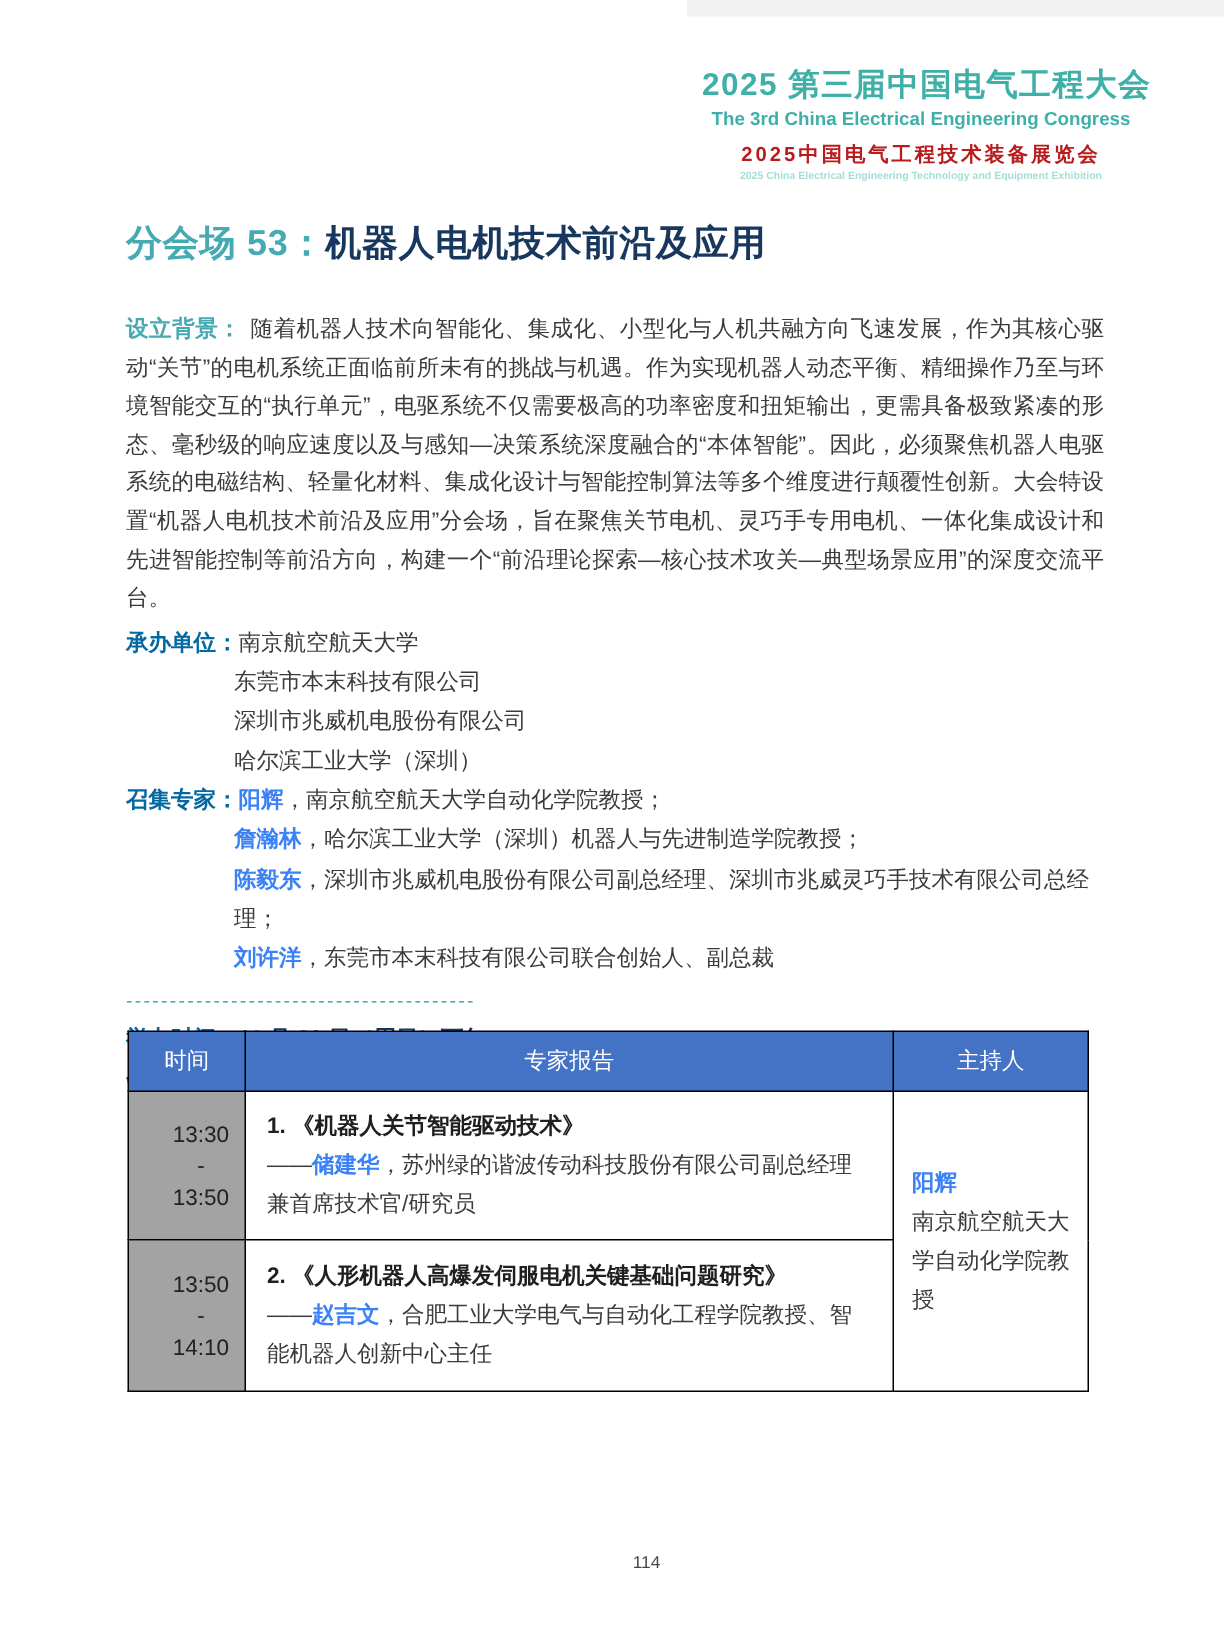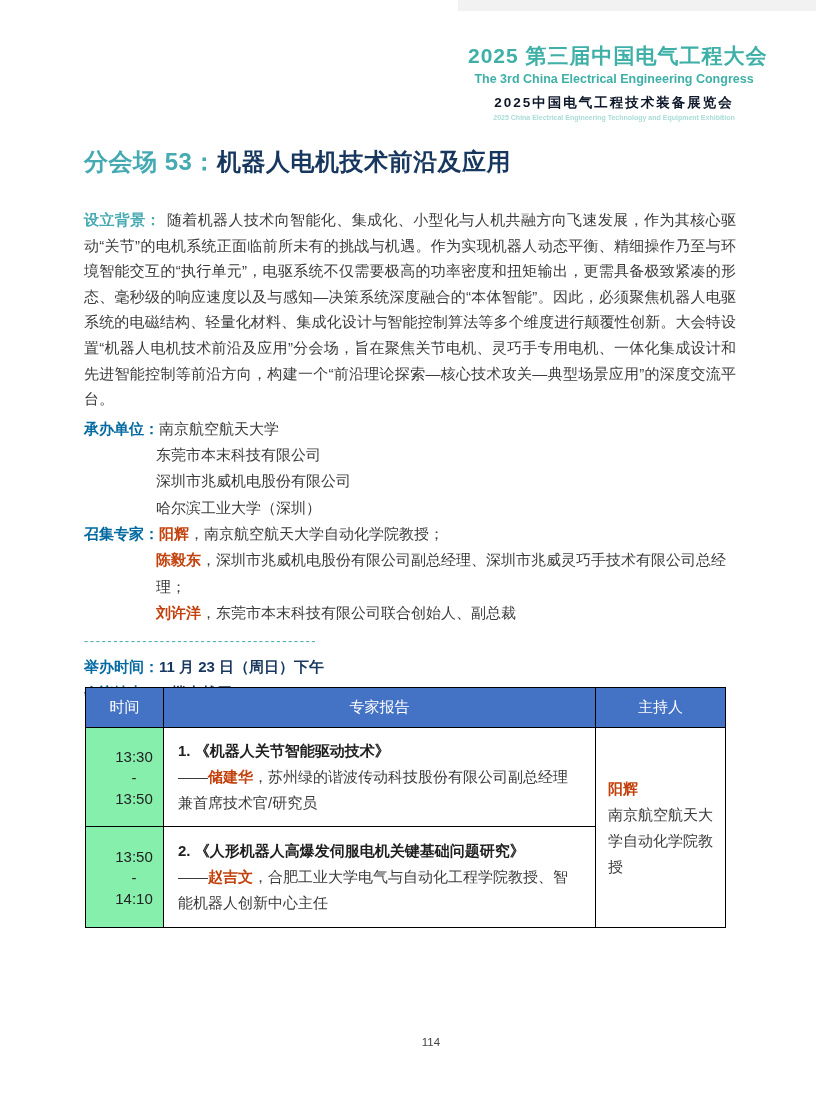--- a/index.html
+++ b/index.html
@@ -6,47 +6,47 @@
   html,body { background:#ffffff; }
   .page {
     position:relative; width:816px; height:1100px; background:#ffffff;
     font-family:"Liberation Sans","DejaVu Sans",sans-serif; overflow:hidden;
   }
   .top-strip { position:absolute; left:458px; top:0; width:358px; height:11px; background:#f2f2f2; }
 
   .logo { position:absolute; left:468px; top:42px; width:292px; text-align:center; }
   .logo-l1 { font-size:21px; font-weight:bold; color:#3fb0a8; letter-spacing:1px; white-space:nowrap; }
   .logo-l2 { font-size:12.5px; font-weight:bold; color:#3fb0a8; margin-top:2px; white-space:nowrap; }
-  .logo-l3 { font-size:13.5px; font-weight:bold; color:#0f172a; margin-top:8px; letter-spacing:2px; white-space:nowrap;text-align:center; }
+  .logo-l3 { font-size:13.5px; font-weight:bold; color:#b91c1c; margin-top:8px; letter-spacing:2px; white-space:nowrap;text-align:center; }
   .logo-l4 { font-size:7px; font-weight:bold; color:#a9dcd7; margin-top:2px; white-space:nowrap; }
 
   .title { position:absolute; left:84px; top:146px; font-size:24px; font-weight:bold; letter-spacing:0.5px; }
   .t-prefix { color:#45aab2; }
   .t-main { color:#17375e; }
 
   .content { position:absolute; left:84px; top:207px; width:652px; }
   .para { font-size:15px; line-height:25.6px; color:#3b3b3b; text-align:justify; margin-bottom:4px; }
   .lbl-inline { color:#45aab2; font-weight:bold; margin-right:6px; }
 
   .kv-row { display:flex; font-size:15px; line-height:26.3px; color:#3b3b3b; }
   .kv-label { flex:0 0 72px; color:#0369a1; font-weight:bold; white-space:nowrap; }
   .kv-value { flex:1; }
-  .name { color:#c2410c; font-weight:bold; }
+  .name { color:#3b82f6; font-weight:bold; }
 
   .divider { color:#45aab2; font-size:13px; letter-spacing:1.5px; line-height:16px; margin:7px 0 5px 0; white-space:nowrap; overflow:hidden; }
 
   .info-value { color:#17375e; font-weight:bold; }
 
   .schedule-table { position:absolute; left:85px; top:687px; width:640px; border-collapse:collapse; font-size:15px; color:#333; table-layout:fixed; }
   .schedule-table th, .schedule-table td { border:1px solid #000; }
   .schedule-table th { background:#4472c4; color:#ffffff; font-weight:normal; height:40px; text-align:center; font-size:15px; }
   .col-time { width:78px; }
   .col-report { width:432px; }
   .col-host { width:130px; }
-  .time-cell { background:#86efac; text-align:center; vertical-align:middle; line-height:21px; font-size:15px; color:#222;padding-left:19px; }
+  .time-cell { background:#a3a3a3; text-align:center; vertical-align:middle; line-height:21px; font-size:15px; color:#222;padding-left:19px; }
   .report-cell { padding:10px 14px; line-height:26px; vertical-align:middle; }
   .report-title { font-weight:bold; color:#1f1f1f; }
   .report-speaker { color:#3b3b3b; }
   .host-cell { padding:10px 12px; line-height:26px; vertical-align:middle; color:#3b3b3b; }
   .row1 { height:93px; }
   .row2 { height:101px; }
 
   .page-num { position:absolute; top:1036px; left:0; width:100%; text-align:center; font-size:11.5px; color:#444;padding-left:46px; }
 </style>
 </head>
@@ -85,20 +85,24 @@
       <div class="kv-row">
         <span class="kv-label"></span>
         <span class="kv-value">哈尔滨工业大学（深圳）</span>
       </div>
     </div>
 
     <div>
       <div class="kv-row">
         <span class="kv-label">召集专家：</span>
         <span class="kv-value"><span class="name">阳辉</span><span>，南京航空航天大学自动化学院教授；</span></span>
+      </div>
+      <div class="kv-row">
+        <span class="kv-label"></span>
+        <span class="kv-value"><span class="name">詹瀚林</span><span>，哈尔滨工业大学（深圳）机器人与先进制造学院教授；</span></span>
       </div>
       <div class="kv-row">
         <span class="kv-label"></span>
         <span class="kv-value"><span class="name">陈毅东</span><span>，深圳市兆威机电股份有限公司副总经理、深圳市兆威灵巧手技术有限公司总经理；</span></span>
       </div>
       <div class="kv-row">
         <span class="kv-label"></span>
         <span class="kv-value"><span class="name">刘许洋</span><span>，东莞市本末科技有限公司联合创始人、副总裁</span></span>
       </div>
     </div>

